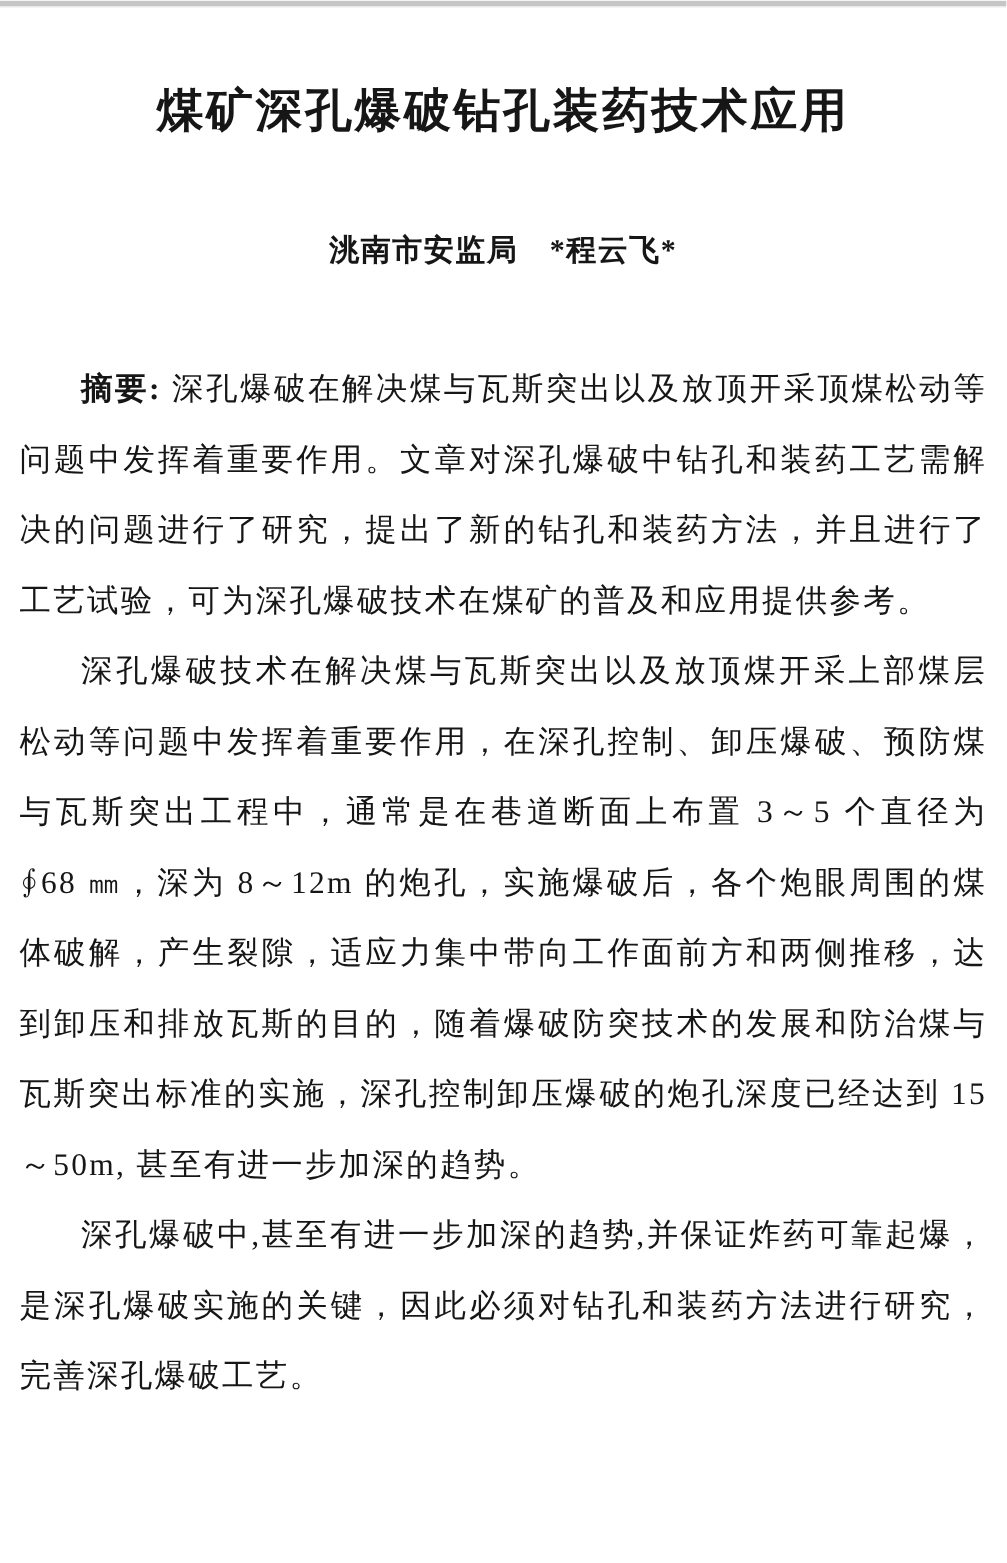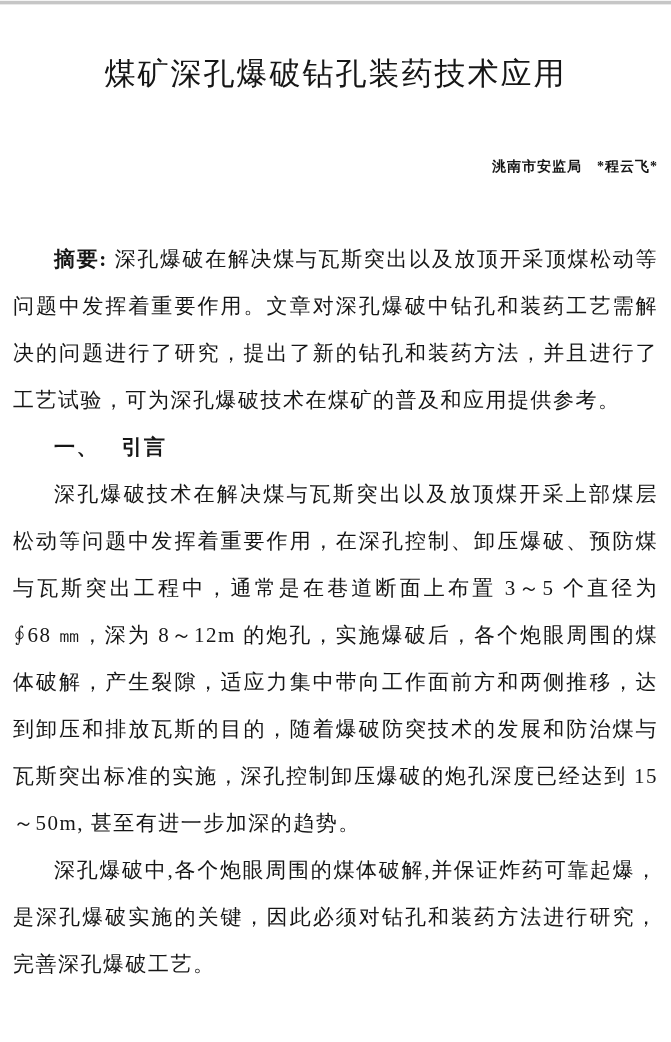--- a/index.html
+++ b/index.html
@@ -19,28 +19,28 @@
     width: 100%;
     background: linear-gradient(#f4f4f4 0 1px, #c6c6c6 1px 4px, #e9e9e9 4px 5px);
   }
   .doc {
     padding: 0 13px;
   }
   .title {
     margin: 49px 0 0 0;
     text-align: center;
     font-size: 31px;
-    font-weight: normal;
+    font-weight: bold;
     letter-spacing: 2px;
     line-height: 40px;
   }
   .author {
     margin: 60px 0 0 0;
-    text-align: right;
-    font-size: 14px;
+    text-align: center;
+    font-size: 20px;
     font-weight: bold;
     letter-spacing: 1px;
     line-height: 26px;
   }
   .content {
     margin-top: 56px;
   }
   .content p {
     margin: 0;
     font-size: 21px;
@@ -66,20 +66,19 @@
 
   <h1 class="title">煤矿深孔爆破钻孔装药技术应用</h1>
 
   <div class="author">洮南市安监局　*程云飞*</div>
 
   <div class="content">
 
     <p><span class="lbl">摘要:</span><span> 深孔爆破在解决煤与瓦斯突出以及放顶开采顶煤松动等问题中发挥着重要作用。文章对深孔爆破中钻孔和装药工艺需解决的问题进行了研究，提出了新的钻孔和装药方法，并且进行了工艺试验，可为深孔爆破技术在煤矿的普及和应用提供参考。</span></p>
 
 
-    <p class="heading">一、　引言</p>
 
     <p>深孔爆破技术在解决煤与瓦斯突出以及放顶煤开采上部煤层松动等问题中发挥着重要作用，在深孔控制、卸压爆破、预防煤与瓦斯突出工程中，通常是在巷道断面上布置 3～5 个直径为 ∮68 ㎜，深为 8～12m 的炮孔，实施爆破后，各个炮眼周围的煤体破解，产生裂隙，适应力集中带向工作面前方和两侧推移，达到卸压和排放瓦斯的目的，随着爆破防突技术的发展和防治煤与瓦斯突出标准的实施，深孔控制卸压爆破的炮孔深度已经达到 15～50m, 甚至有进一步加深的趋势。</p>
 
-    <p>深孔爆破中,各个炮眼周围的煤体破解,并保证炸药可靠起爆，是深孔爆破实施的关键，因此必须对钻孔和装药方法进行研究，完善深孔爆破工艺。</p>
+    <p>深孔爆破中,甚至有进一步加深的趋势,并保证炸药可靠起爆，是深孔爆破实施的关键，因此必须对钻孔和装药方法进行研究，完善深孔爆破工艺。</p>
 
   </div>
 </div>
 
 </body></html>

